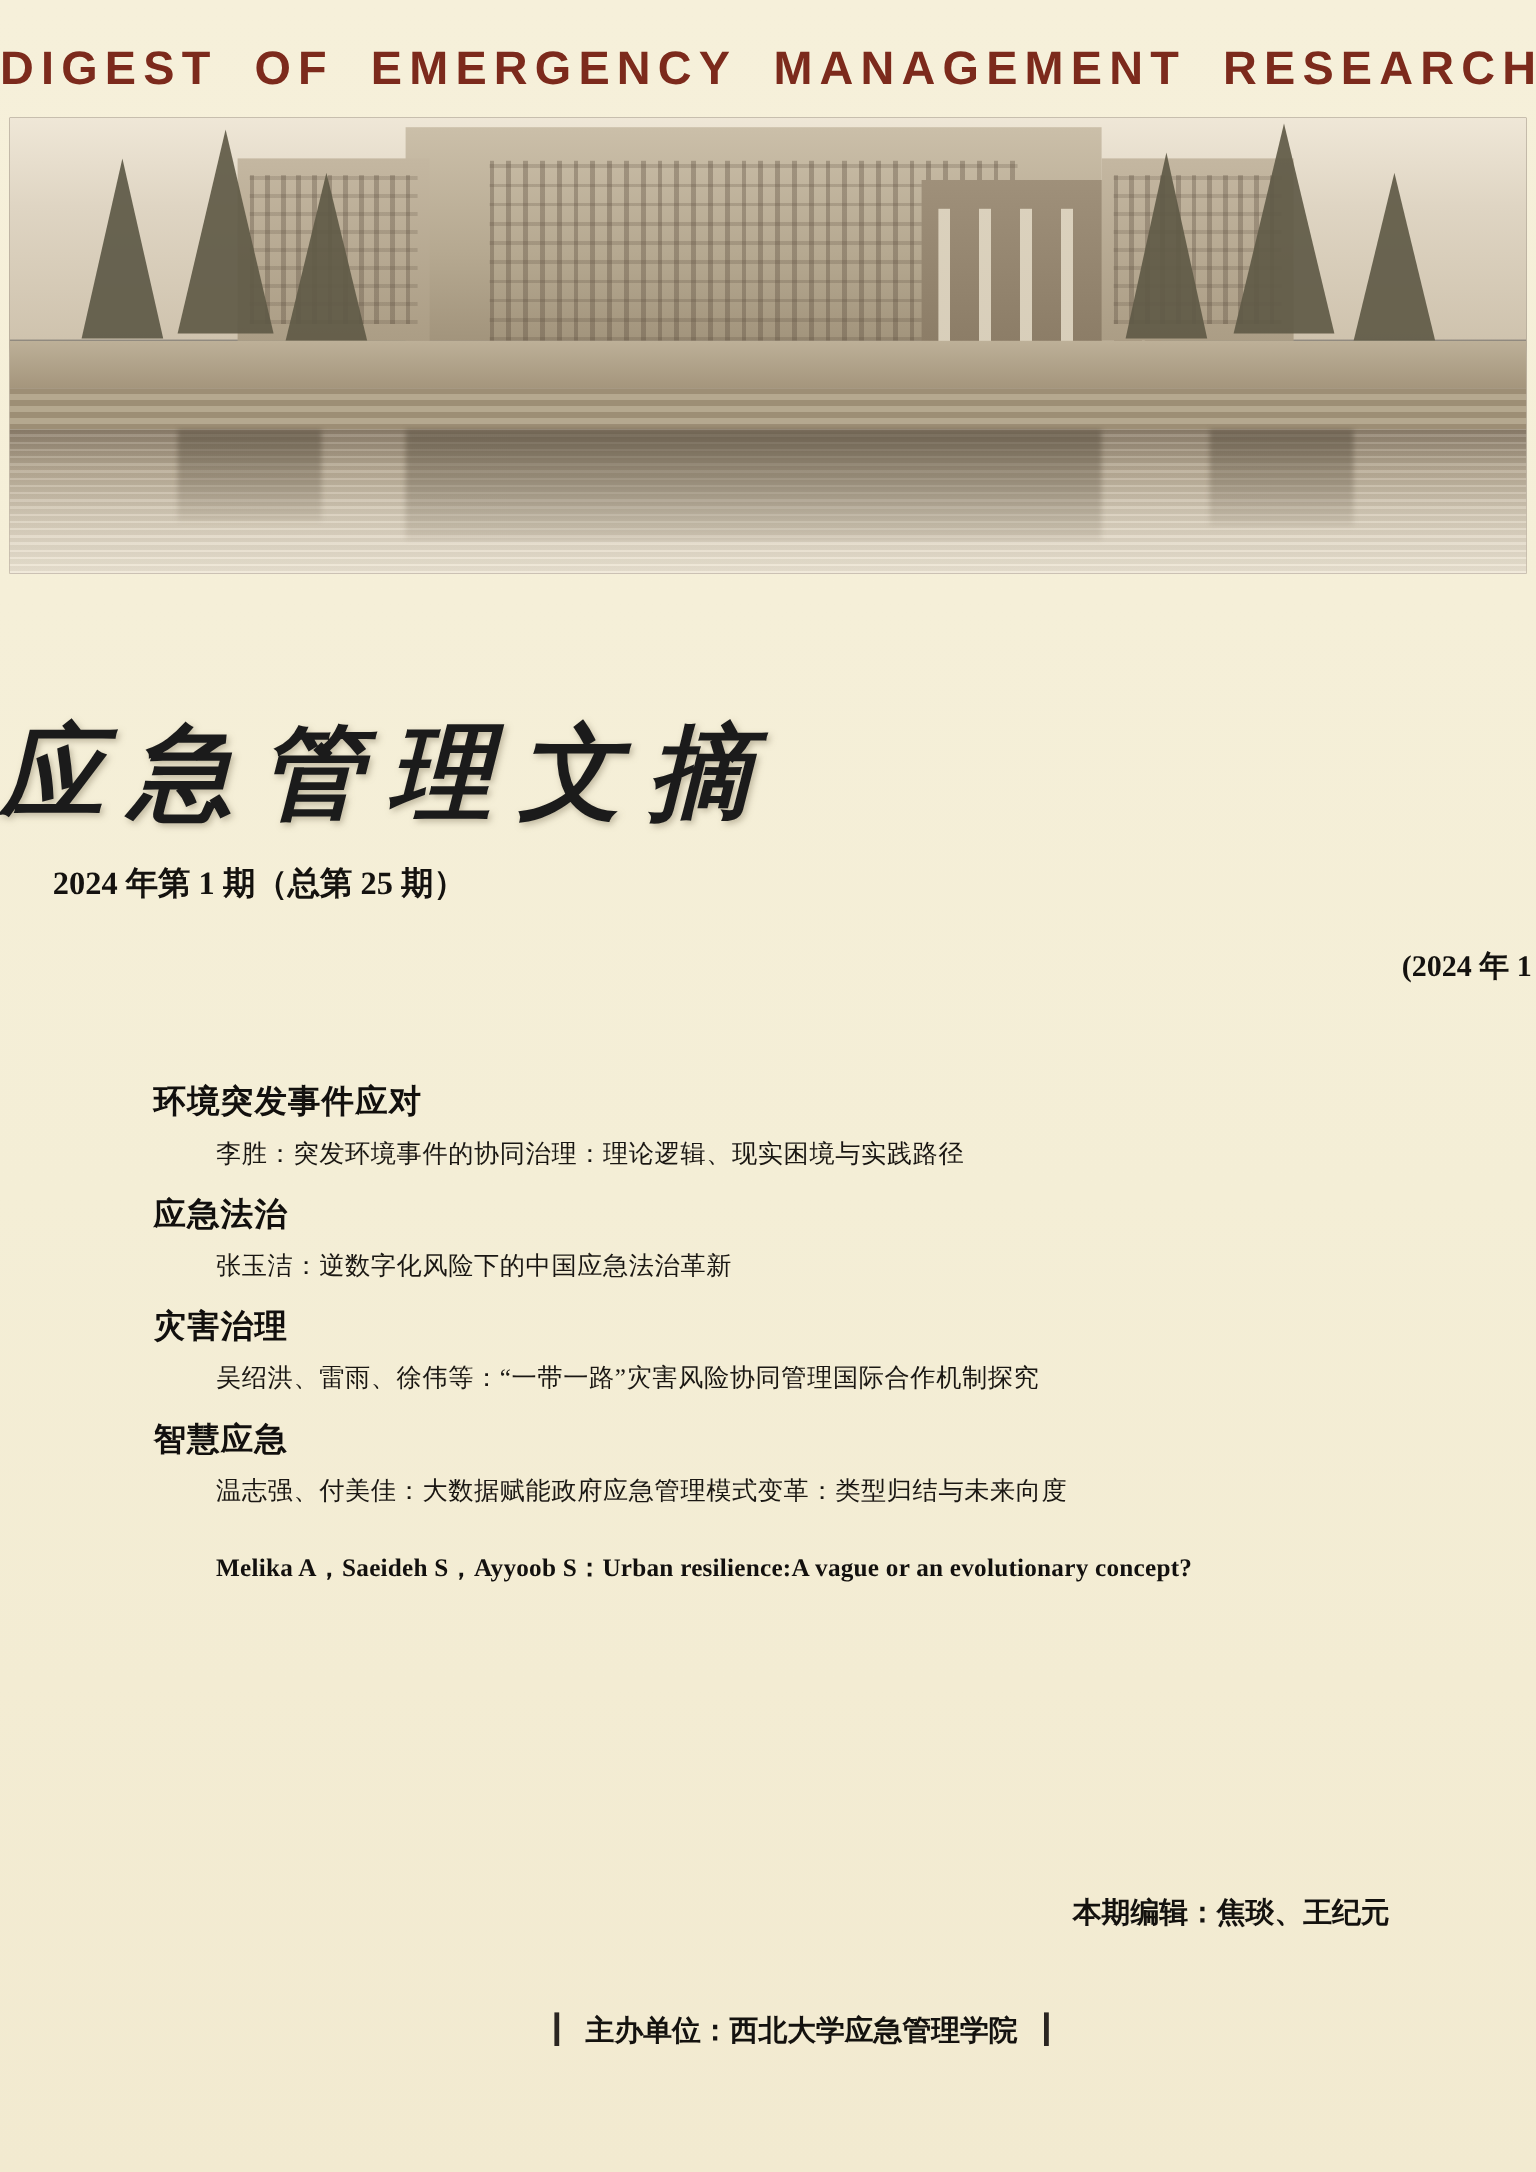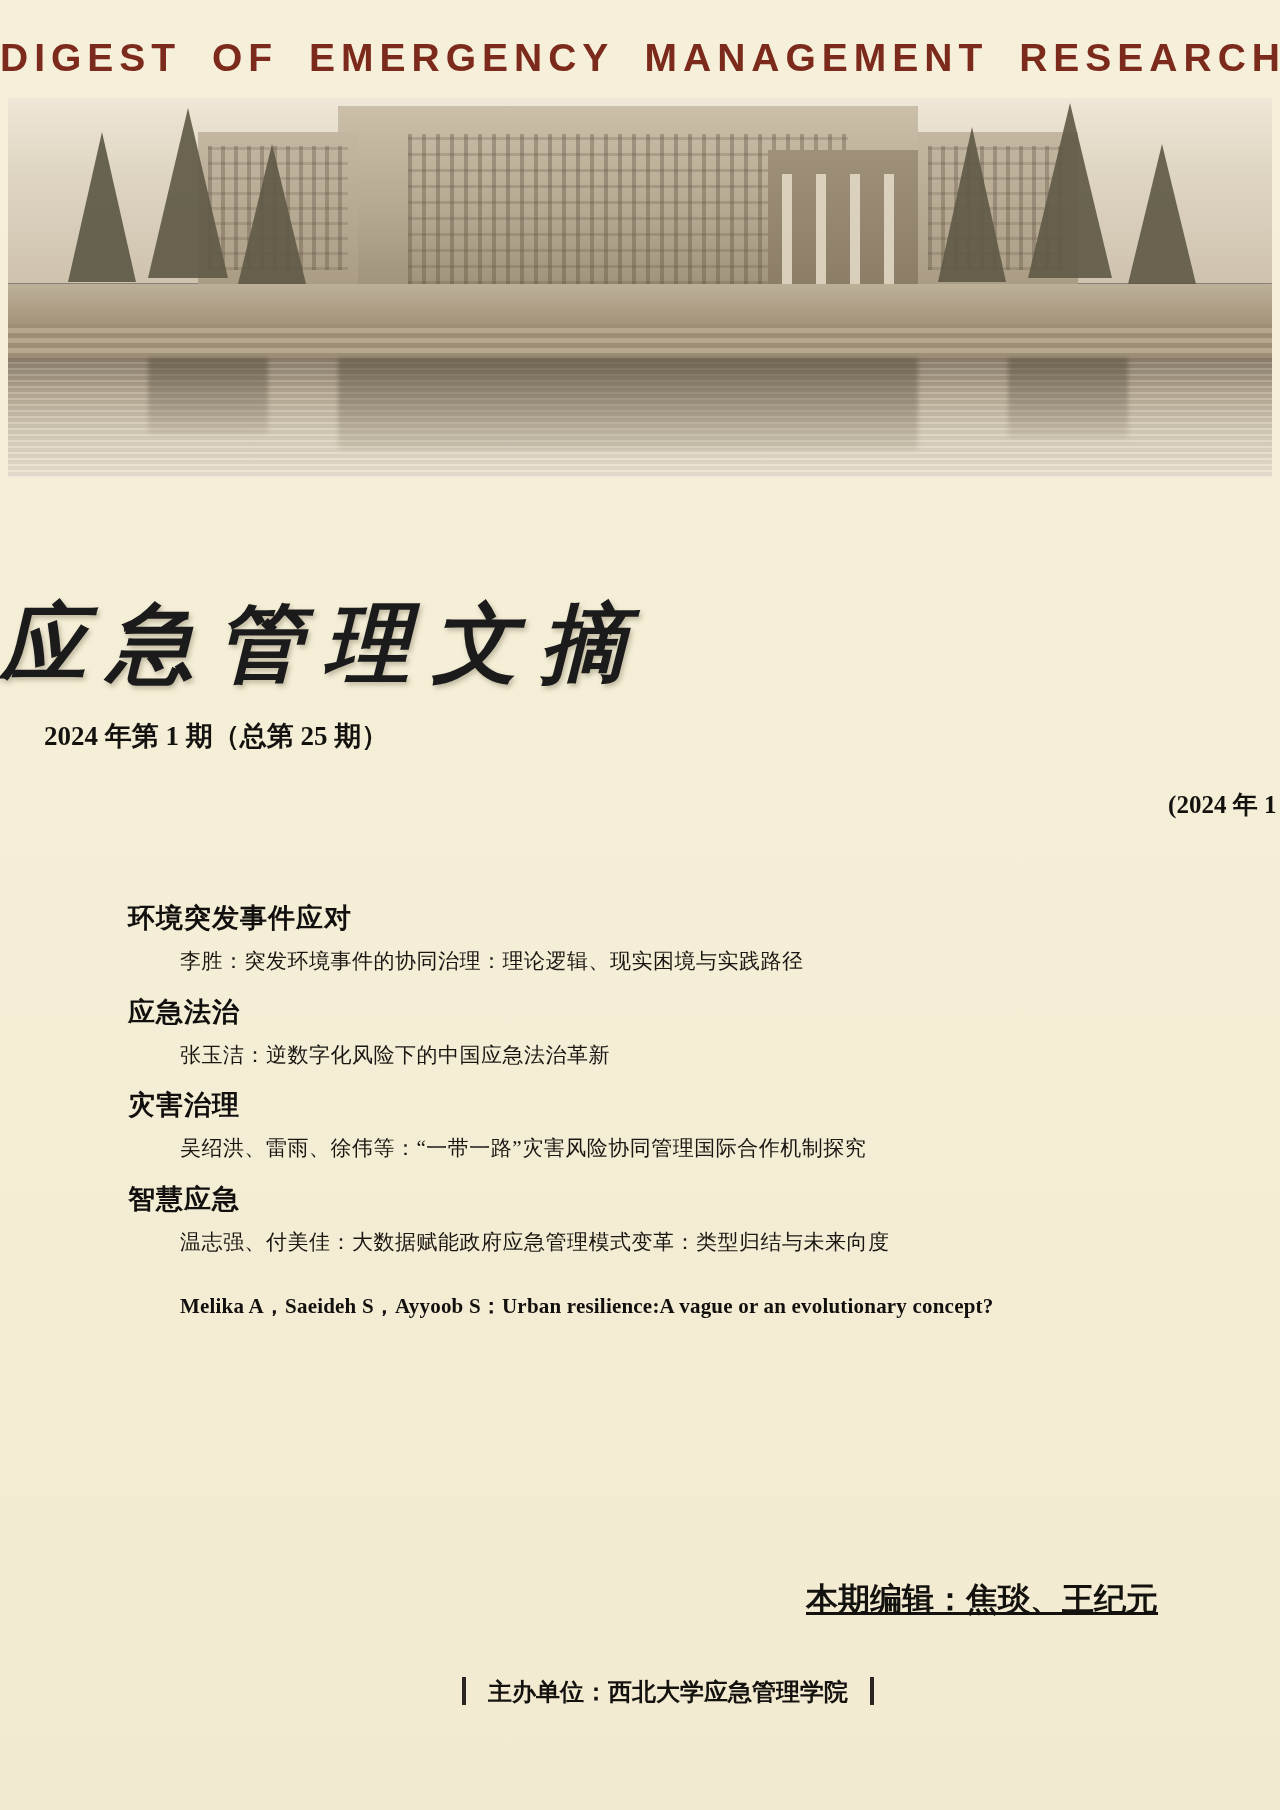--- a/index.html
+++ b/index.html
@@ -197,24 +197,23 @@
     color: #12100e;
     margin: 34px 0 12px 52px;
     letter-spacing: 0.2px;
   }
 
   
   .editor-line {
     position: absolute;
     top: 1578px;
     right: 122px;
-    font-size: 32px;
+    font-size: 24px;
     font-weight: bold;
     color: #14120f;
-    text-decoration: underline;
   }
   .sponsor {
     position: absolute;
     top: 1676px;
     left: 0;
     width: 1280px;
     text-align: center;
     font-size: 24px;
     font-weight: bold;
     color: #14120f;

